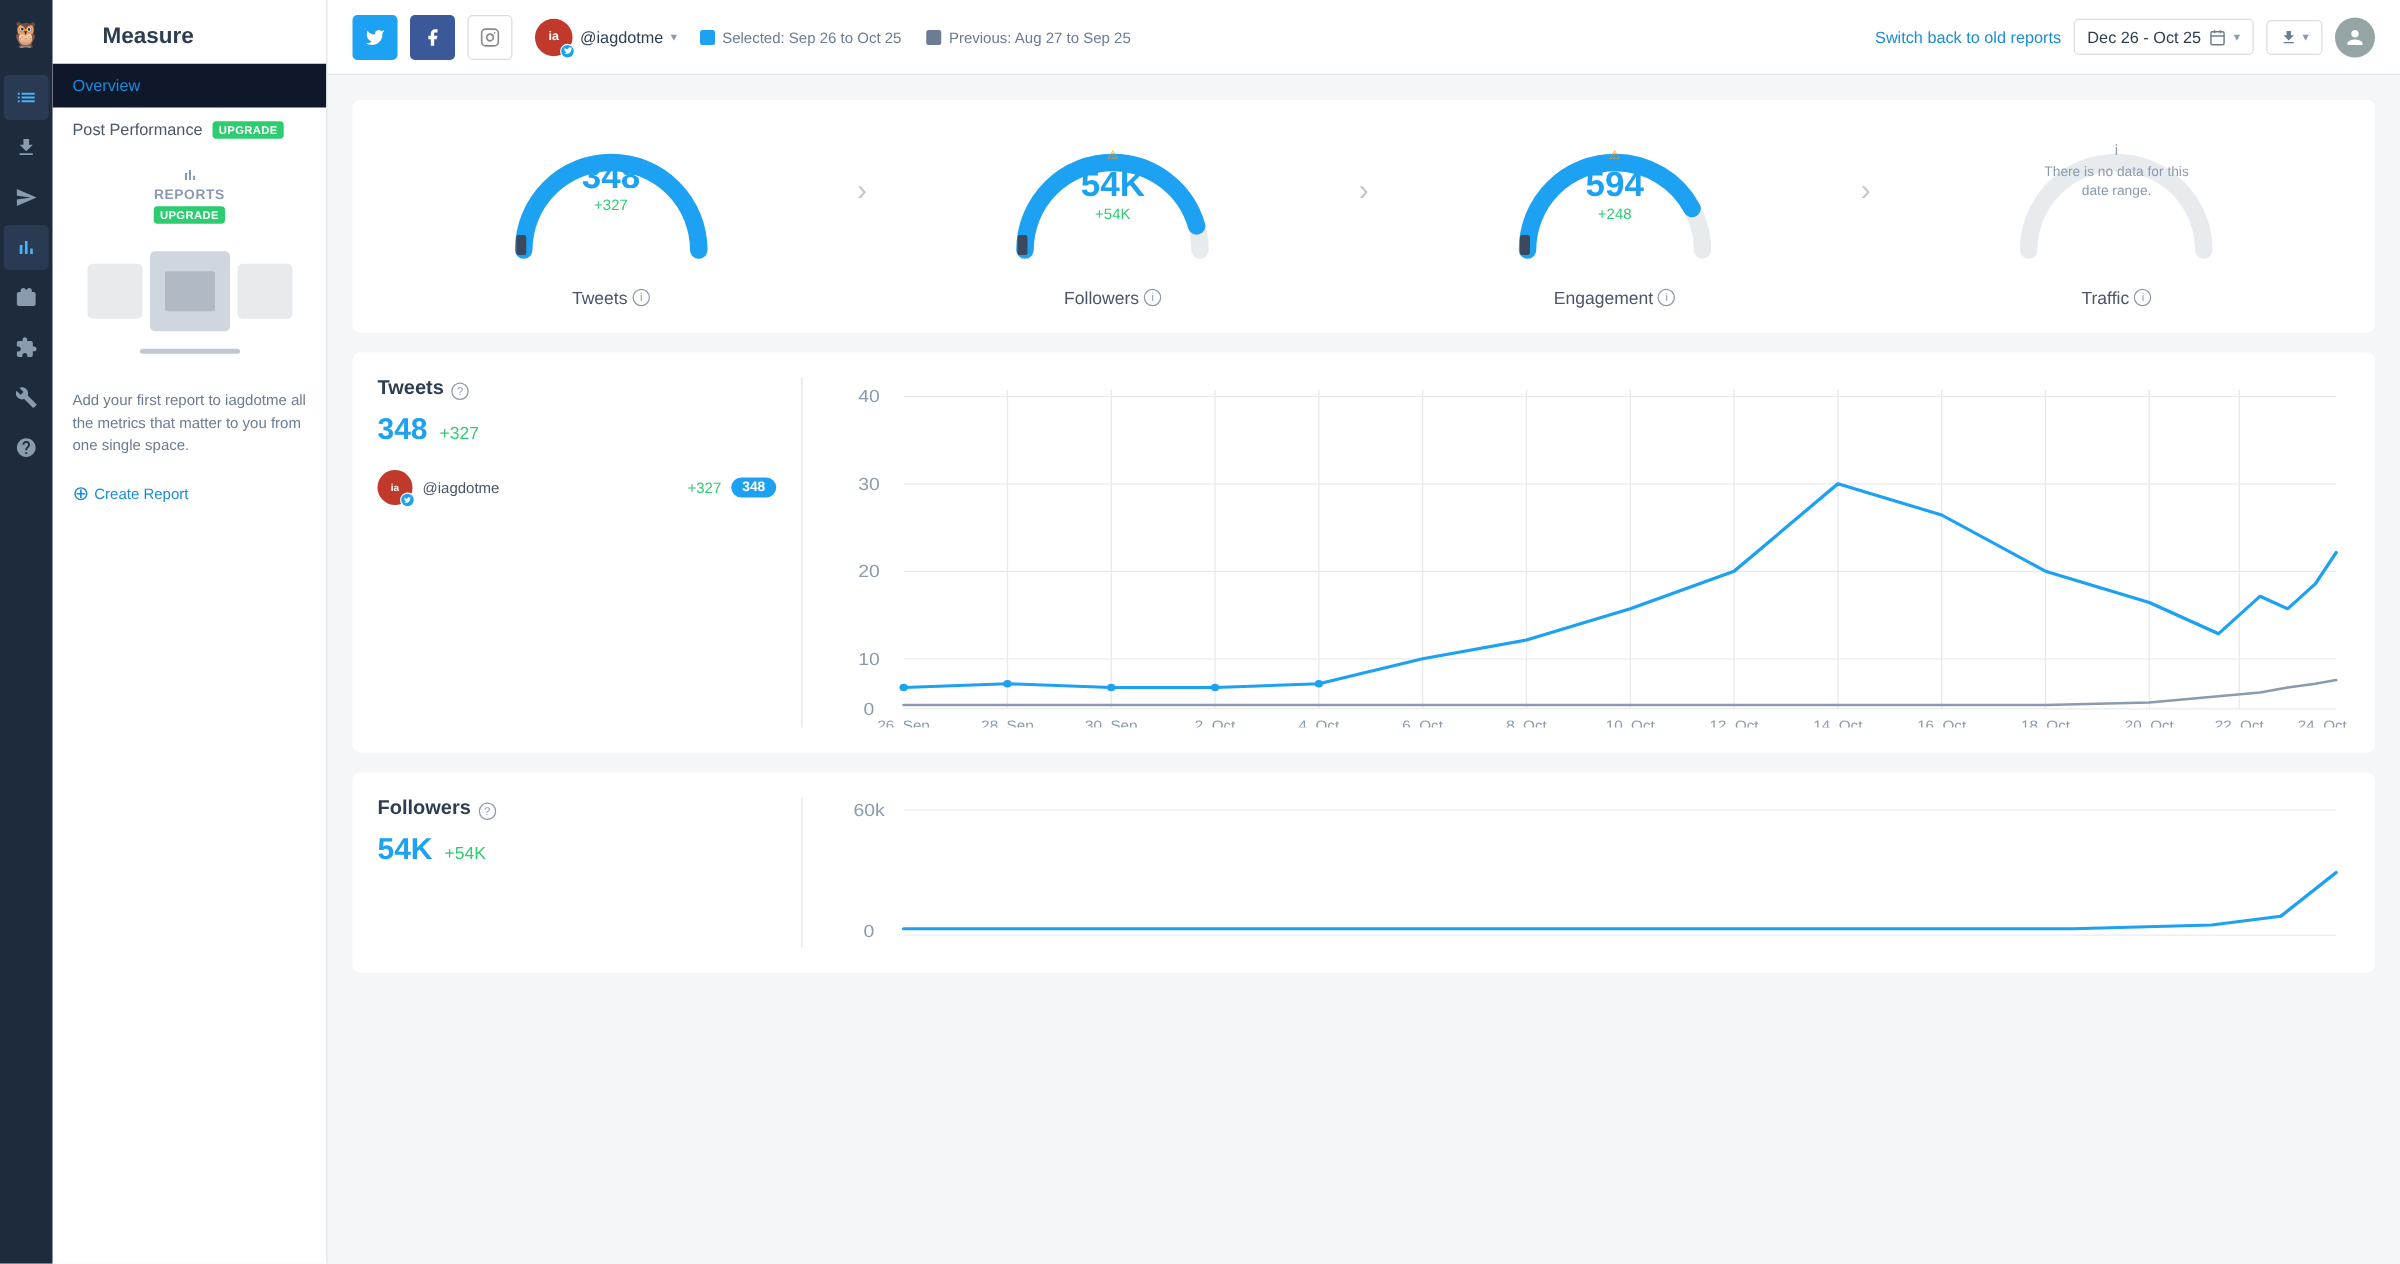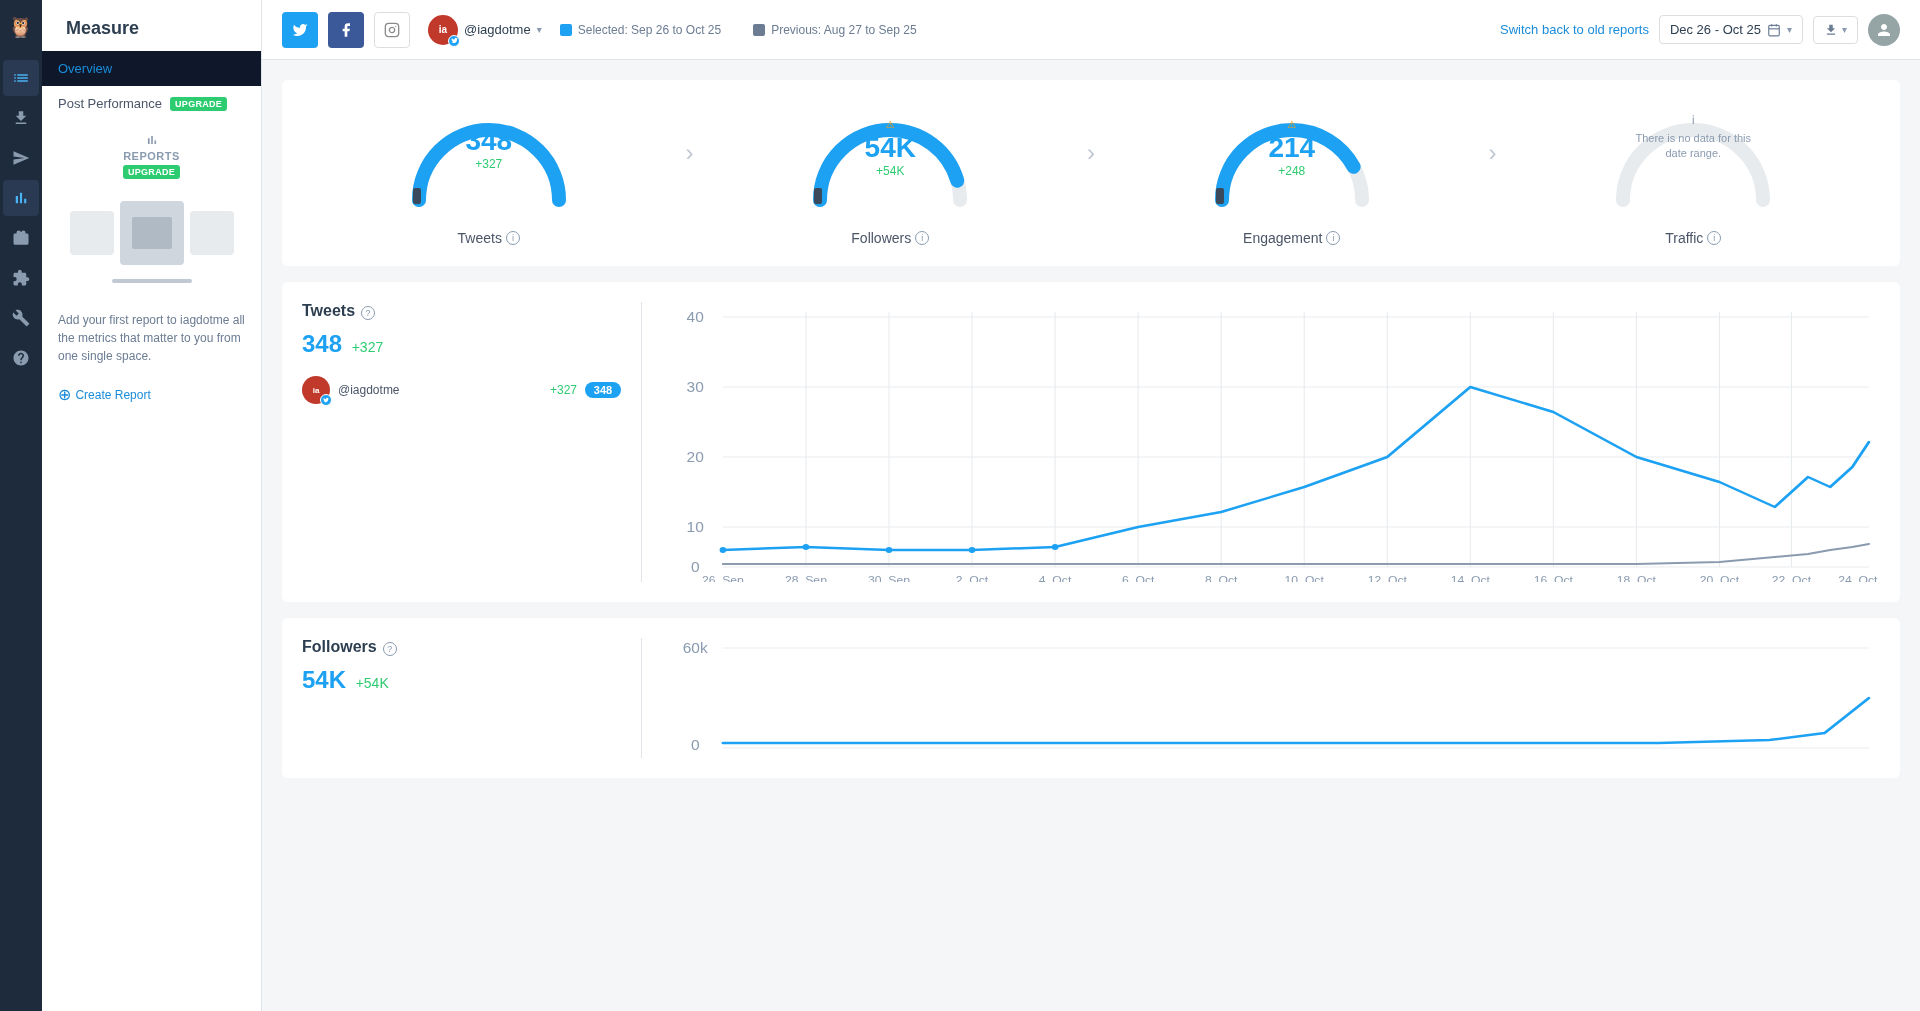--- a/index.html
+++ b/index.html
@@ -40,24 +40,25 @@
     .sidebar {
       width: 220px;
       background: #fff;
       border-right: 1px solid #e0e3e7;
       display: flex;
       flex-direction: column;
       flex-shrink: 0;
       overflow-y: auto;
     }
     .sidebar-header {
-      padding: 18px 24px 12px;
+      padding: 18px 0 12px;
       font-size: 18px;
       font-weight: 600;
       color: #2c3e50;
+      margin-left: 40px;
     }
     .sidebar-nav-item {
       padding: 10px 16px;
       cursor: pointer;
       color: #4a5568;
       font-size: 13px;
       display: flex;
       align-items: center;
       gap: 8px;
     }
@@ -173,21 +174,21 @@
       justify-content: center;
       font-size: 7px;
       color: #fff;
     }
     .account-name { font-size: 13px; color: #2c3e50; font-weight: 500; }
     .chevron { color: #8a9bb0; font-size: 10px; }
 
     .top-bar-center {
       display: flex;
       align-items: center;
-      gap: 32px;
+      gap: 20px;
       font-size: 12px;
       color: #6b7c93;
     }
     .legend-item { display: flex; align-items: center; gap: 6px; }
     .legend-dot { width: 12px; height: 12px; border-radius: 2px; }
     .legend-dot.selected { background: #1da1f2; }
     .legend-dot.previous { background: #6b7c93; }
 
     .top-bar-right { display: flex; align-items: center; gap: 10px; margin-left: 24px; }
     .date-picker-btn {
@@ -614,21 +615,21 @@
 
       <div class="gauge-item">
         <div class="gauge-container">
           <svg class="gauge-svg" viewBox="0 0 180 120">
             <path d="M20,100 A70,70 0 1,1 160,100" fill="none" stroke="#e8ebee" stroke-width="14" stroke-linecap="round"></path>
             <path d="M20,100 A70,70 0 1,1 160,100" fill="none" stroke="#1da1f2" stroke-width="14" stroke-linecap="round" stroke-dasharray="185 305"></path>
             <rect x="14" y="88" width="8" height="16" fill="#3a4a5c" rx="2"></rect>
           </svg>
           <div class="gauge-value">
             <span style="font-size:10px;color:#f39c12;display:block;margin-bottom:2px;">⚠</span>
-            <span class="gauge-number">214</span>
+            <span class="gauge-number">594</span>
             <span class="gauge-change">+248</span>
           </div>
         </div>
         <div class="gauge-label">
           <span>Engagement</span>
           <span class="info-icon">i</span>
         </div>
       </div>
 
       <div class="gauge-arrow">›</div>

